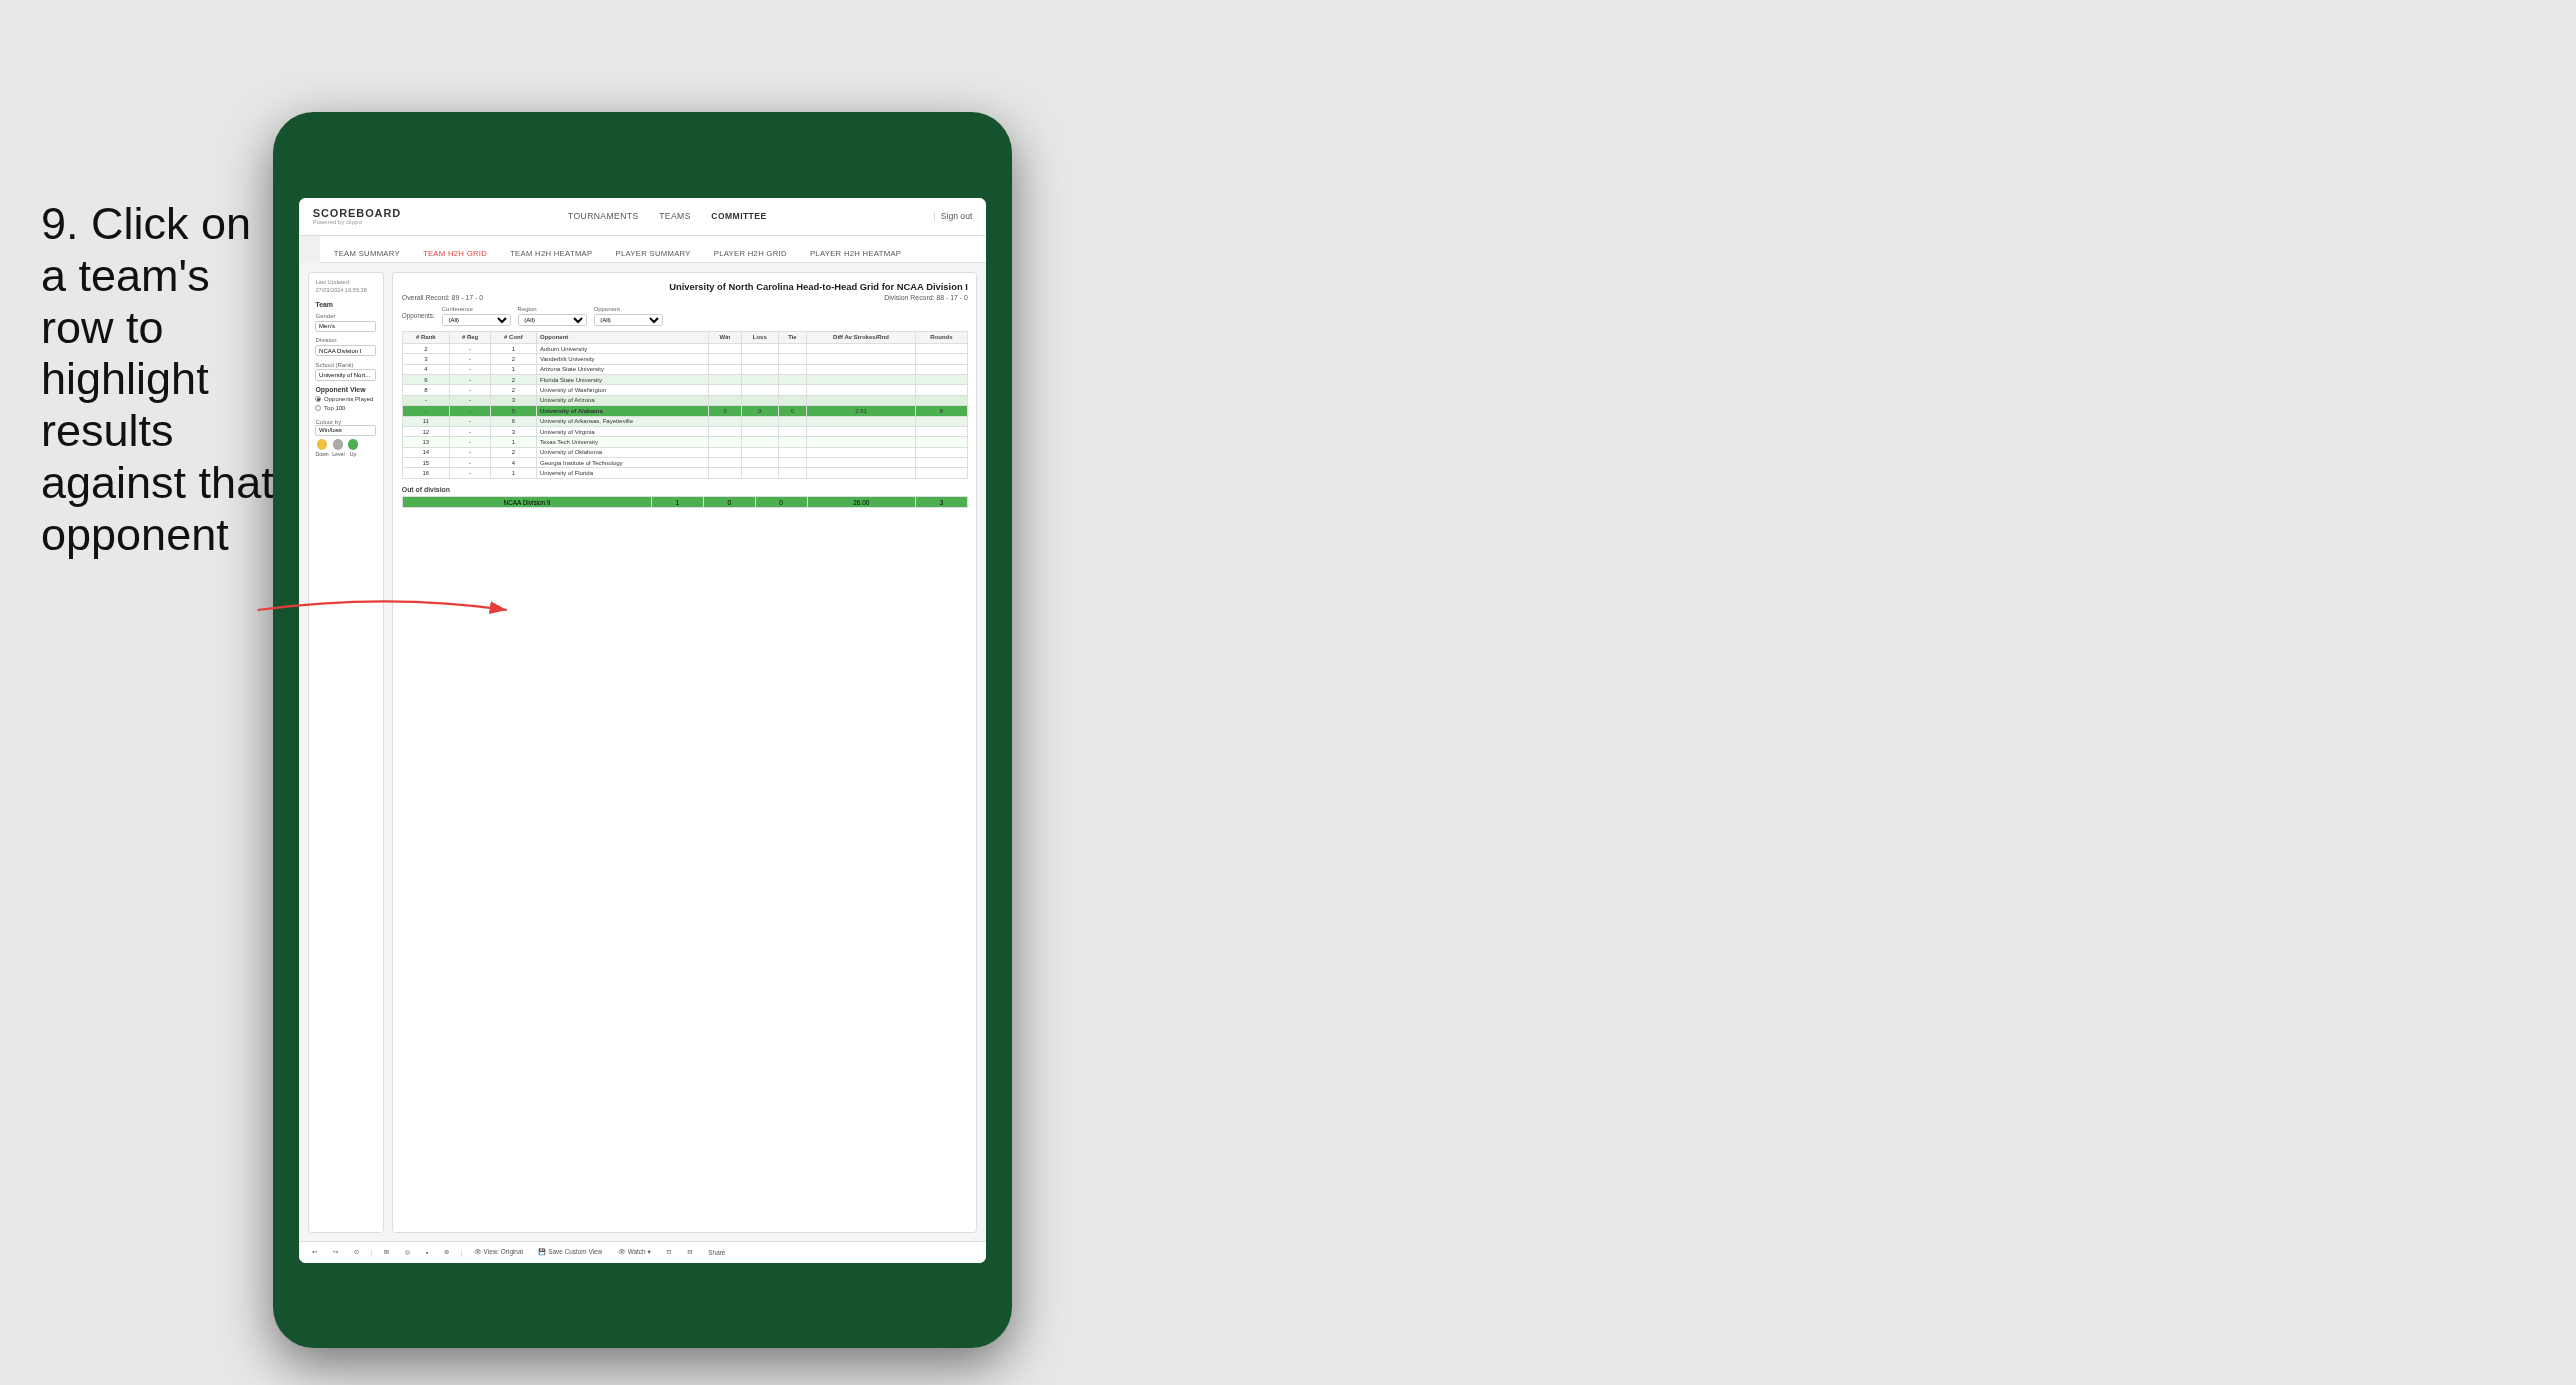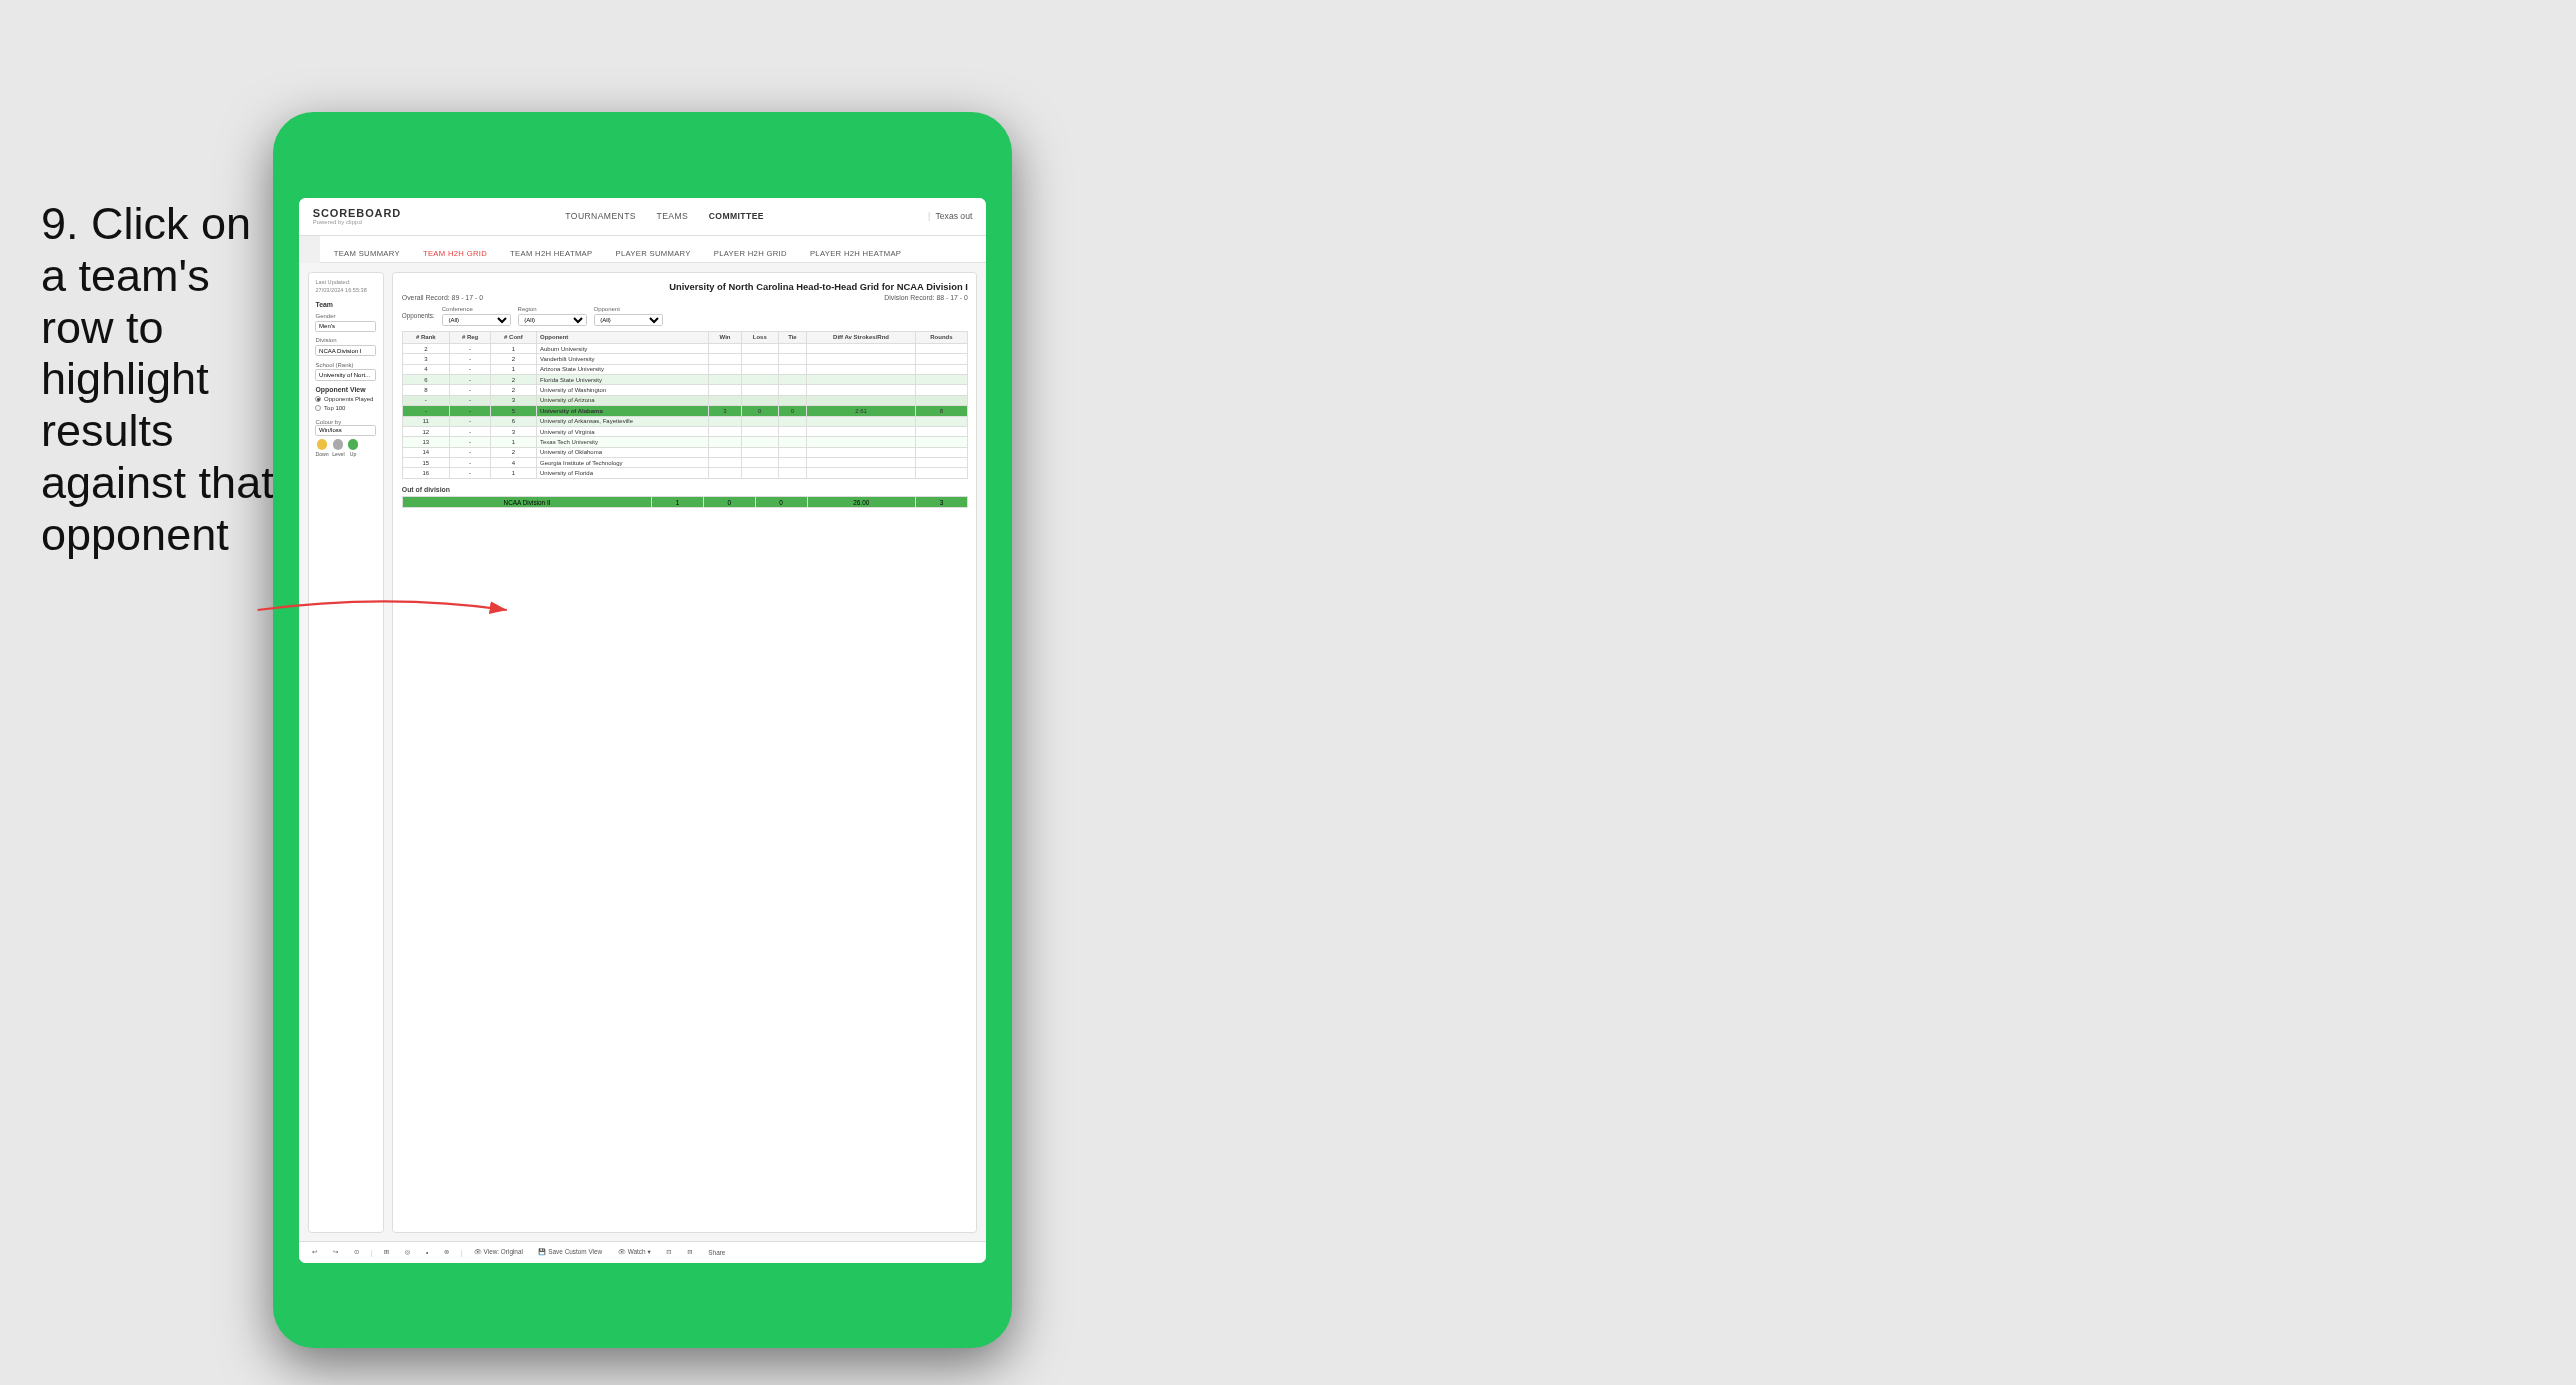--- a/index.html
+++ b/index.html
@@ -25,21 +25,21 @@
       color: #111;
     }
 
     
     .tablet-frame {
       position: absolute;
       left: 273px;
       top: 112px;
       width: 739px;
       height: 1236px;
-      background: #22c55e;
+      background: #14532d;
       border-radius: 41px;
       box-shadow: 0 17px 52px rgba(0,0,0,0.5);
       display: flex;
       align-items: center;
       justify-content: center;
     }
 
     .tablet-screen {
       width: 687px;
       height: 1065px;
@@ -431,21 +431,21 @@
         <span class="logo-text">SCOREBOARD</span>
         <span class="logo-sub">Powered by clippd</span>
       </div>
       <div class="nav-links">
         <span class="nav-link">TOURNAMENTS</span>
         <span class="nav-link">TEAMS</span>
         <span class="nav-link active">COMMITTEE</span>
       </div>
       <div style="display:flex;align-items:center;gap:5.2px;">
         <span style="color:#ccc;font-size:8.6px;">|</span>
-        <span class="sign-out">Texas out</span>
+        <span class="sign-out">Sign out</span>
       </div>
     </div>
 
     <div class="sub-nav">
       <span class="sub-nav-item">TEAM SUMMARY</span>
       <span class="sub-nav-item active">TEAM H2H GRID</span>
       <span class="sub-nav-item">TEAM H2H HEATMAP</span>
       <span class="sub-nav-item">PLAYER SUMMARY</span>
       <span class="sub-nav-item">PLAYER H2H GRID</span>
       <span class="sub-nav-item">PLAYER H2H HEATMAP</span>

